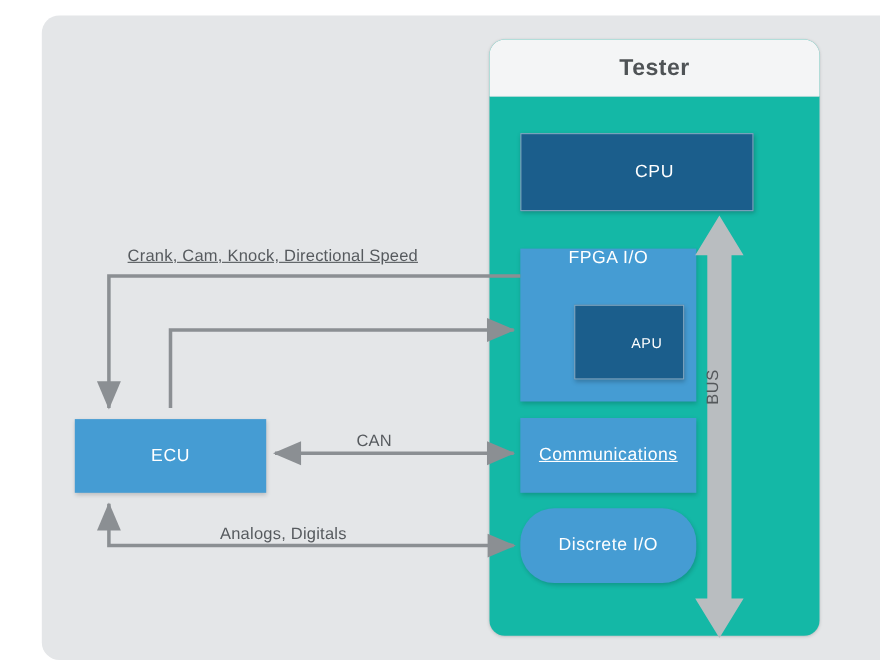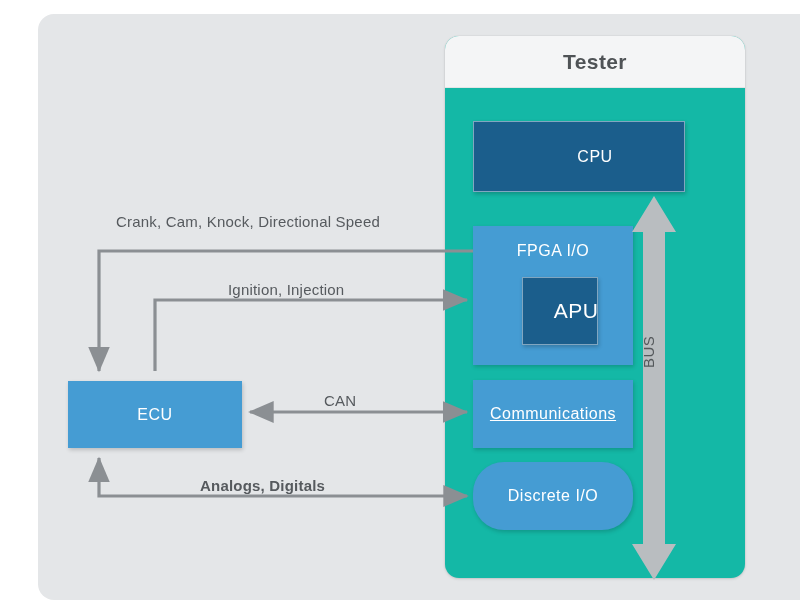--- a/index.html
+++ b/index.html
@@ -81,22 +81,22 @@
     border: 1px solid rgba(255,255,255,0.45);
     padding-left: 32px;
   }
   .block-light {
     background: #459cd3;
     box-shadow: 1px 2px 4px rgba(0,0,0,0.18);
   }
 
   #cpu-block     { left: 473px; top: 121px;  width: 212px; height: 71px; }
   #fpga-block    { left: 473px; top: 226px;  width: 160px; height: 139px;
-                   align-items: flex-start; padding-top: 16px; }
-  #apu-block     { left: 522px; top: 277px;  width: 76px;  height: 68px; font-size: 21px; }
+                   align-items: flex-start; padding-top: 0; }
+  #apu-block     { left: 522px; top: 277px;  width: 100px;  height: 68px; font-size: 13px; }
   #comms-block   { left: 473px; top: 380px;  width: 160px; height: 68px; text-decoration: underline; }
   #discrete-block{ left: 473px; top: 462px;  width: 160px; height: 68px; border-radius: 31px; }
   #ecu-block     { left: 68px;  top: 381px;  width: 174px; height: 67px; }
 
   
   #wires {
     position: absolute;
     left: 0;
     top: 0;
     width: 800px;
@@ -105,24 +105,24 @@
   }
 
   
   .edge-label {
     position: absolute;
     font-size: 15px;
     color: #565a5e;
     white-space: nowrap;
     letter-spacing: 0.2px;
   }
-  #label-crank     { left: 116px; top: 213px; }
+  #label-crank     { left: 116px; top: 224px; text-decoration: underline; }
   #label-ignition  { left: 228px; top: 281px; }
   #label-can       { left: 324px; top: 392px; }
-  #label-analogs   { left: 200px; top: 477px; font-weight: bold; }
+  #label-analogs   { left: 200px; top: 477px; }
 
   .bus-label {
     position: absolute;
     left: 640px;
     top: 368px;
     font-size: 15px;
     color: #54585b;
     letter-spacing: 0.5px;
     transform: rotate(-90deg);
     transform-origin: left top;
@@ -182,19 +182,18 @@
 
     <path d="M467,496 L99,496 L99,458" fill="none" stroke="#8b8f93" stroke-width="3.2" marker-start="url(#arrow-start)" marker-end="url(#arrow-end)"></path>
 
     <g>
       <path d="M654,196 L676,232 L665,232 L665,544 L676,544 L654,580
                L632,544 L643,544 L643,232 L632,232 Z" fill="#b9bdc0"></path>
     </g>
   </svg>
 
   <div class="edge-label" id="label-crank">Crank, Cam, Knock, Directional Speed</div>
-  <div class="edge-label" id="label-ignition">Ignition, Injection</div>
   <div class="edge-label" id="label-can">CAN</div>
   <div class="edge-label" id="label-analogs">Analogs, Digitals</div>
 
   <div class="bus-label">BUS</div>
 
 </div>
 
 </body></html>

